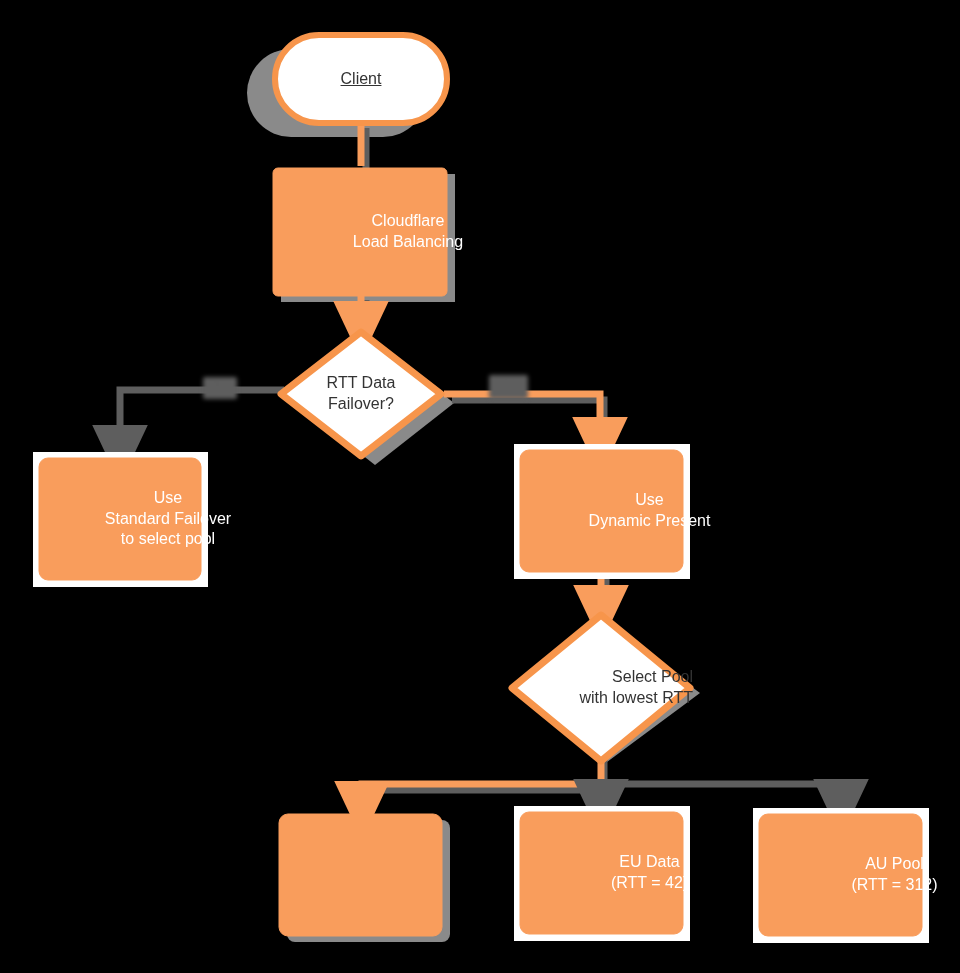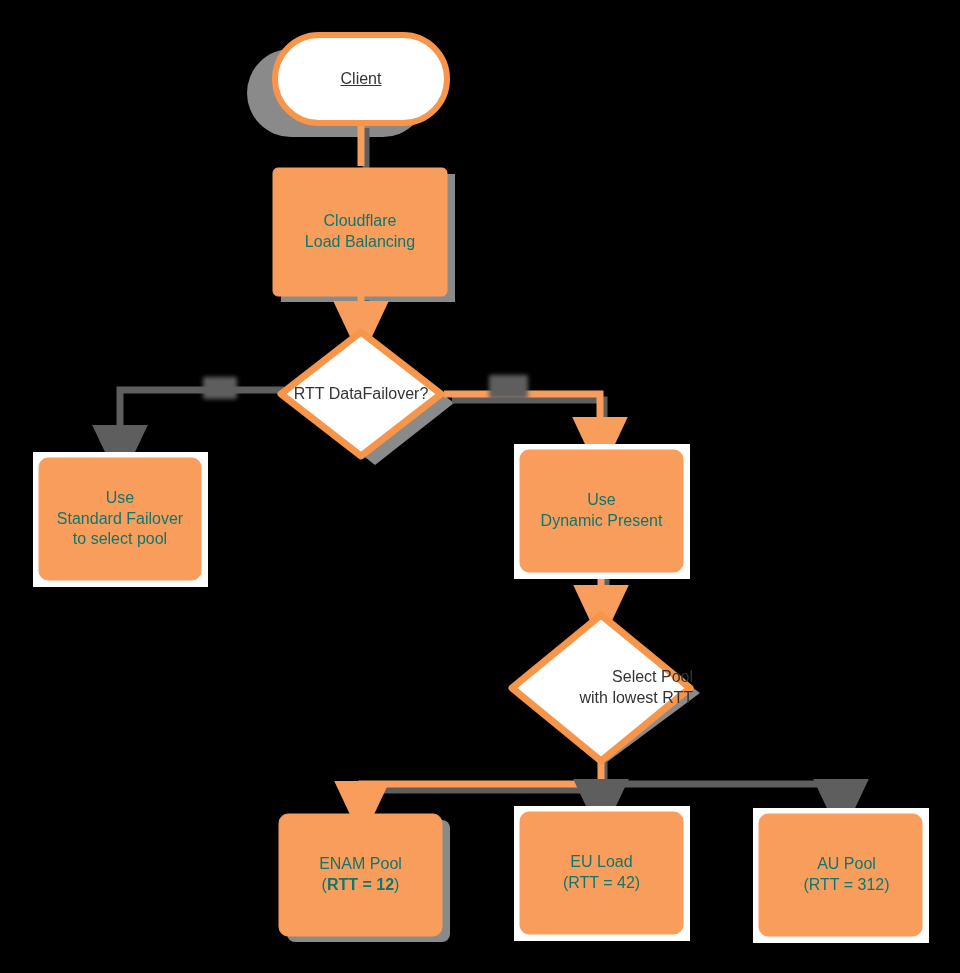--- a/index.html
+++ b/index.html
@@ -28,21 +28,21 @@
     position: absolute;
     display: flex;
     align-items: center;
     justify-content: center;
     text-align: center;
     pointer-events: none;
     line-height: 1.30;
     white-space: pre-line;
   }
   .txt-dark { color: #333333; font-size: 16px; }
-  .txt-light { color: #0f766e; font-size: 16px; }
+  .txt-light { color: #ffffff; font-size: 16px; margin-left: 48px; }
   .bold-rtt { font-weight: bold; }
   .edge-label {
     position: absolute;
     font-size: 12px;
     color: #5b5b5b;
     background: #5e5e5e;
     color: #5e5e5e;
     border-radius: 2px;
     filter: blur(2.2px);
     text-align: center;
@@ -127,48 +127,44 @@
 
   <div class="node-text txt-dark" style="left:275px; top:35px; width:172px; height:88px;text-decoration:underline;">
     <span>Client</span>
   </div>
 
   <div class="node-text txt-light" style="left:273px; top:168px; width:174px; height:128px; flex-direction:column;">
     <span>Cloudflare</span>
     <span>Load Balancing</span>
   </div>
 
-  <div class="node-text txt-dark" style="left:281px; top:332px; width:160px; height:124px; flex-direction:row;">
+  <div class="node-text txt-dark" style="left:281px; top:332px; width:160px; height:124px; flex-direction:column;">
     <span>RTT Data</span>
     <span>Failover?</span>
   </div>
 
   <div class="node-text txt-light" style="left:39px; top:458px; width:162px; height:122px; flex-direction:column;">
     <span>Use</span>
     <span>Standard Failover</span>
     <span>to select pool</span>
   </div>
 
   <div class="node-text txt-light" style="left:520px; top:450px; width:163px; height:122px; flex-direction:column;">
     <span>Use</span>
     <span>Dynamic Present</span>
   </div>
 
   <div class="node-text txt-dark" style="left:510px; top:615px; width:183px; height:146px; flex-direction:column;align-items:flex-end;">
     <span>Select Pool</span>
     <span>with lowest RTT</span>
   </div>
 
-  <div class="node-text txt-light" style="left:279px; top:814px; width:163px; height:122px; flex-direction:column;">
-    <span>ENAM Pool</span>
-    <span><span>(</span><span class="bold-rtt">RTT = 12</span><span>)</span></span>
-  </div>
 
   <div class="node-text txt-light" style="left:520px; top:812px; width:163px; height:122px; flex-direction:column;">
-    <span>EU Load</span>
+    <span>EU Data</span>
     <span>(RTT = 42)</span>
   </div>
 
   <div class="node-text txt-light" style="left:759px; top:814px; width:163px; height:122px; flex-direction:column;padding-left:6px;">
     <span>AU Pool</span>
     <span>(RTT = 312)</span>
   </div>
 
   <div class="edge-label" style="left:203px; top:377px; width:28px; height:20px;">No</div>
 

